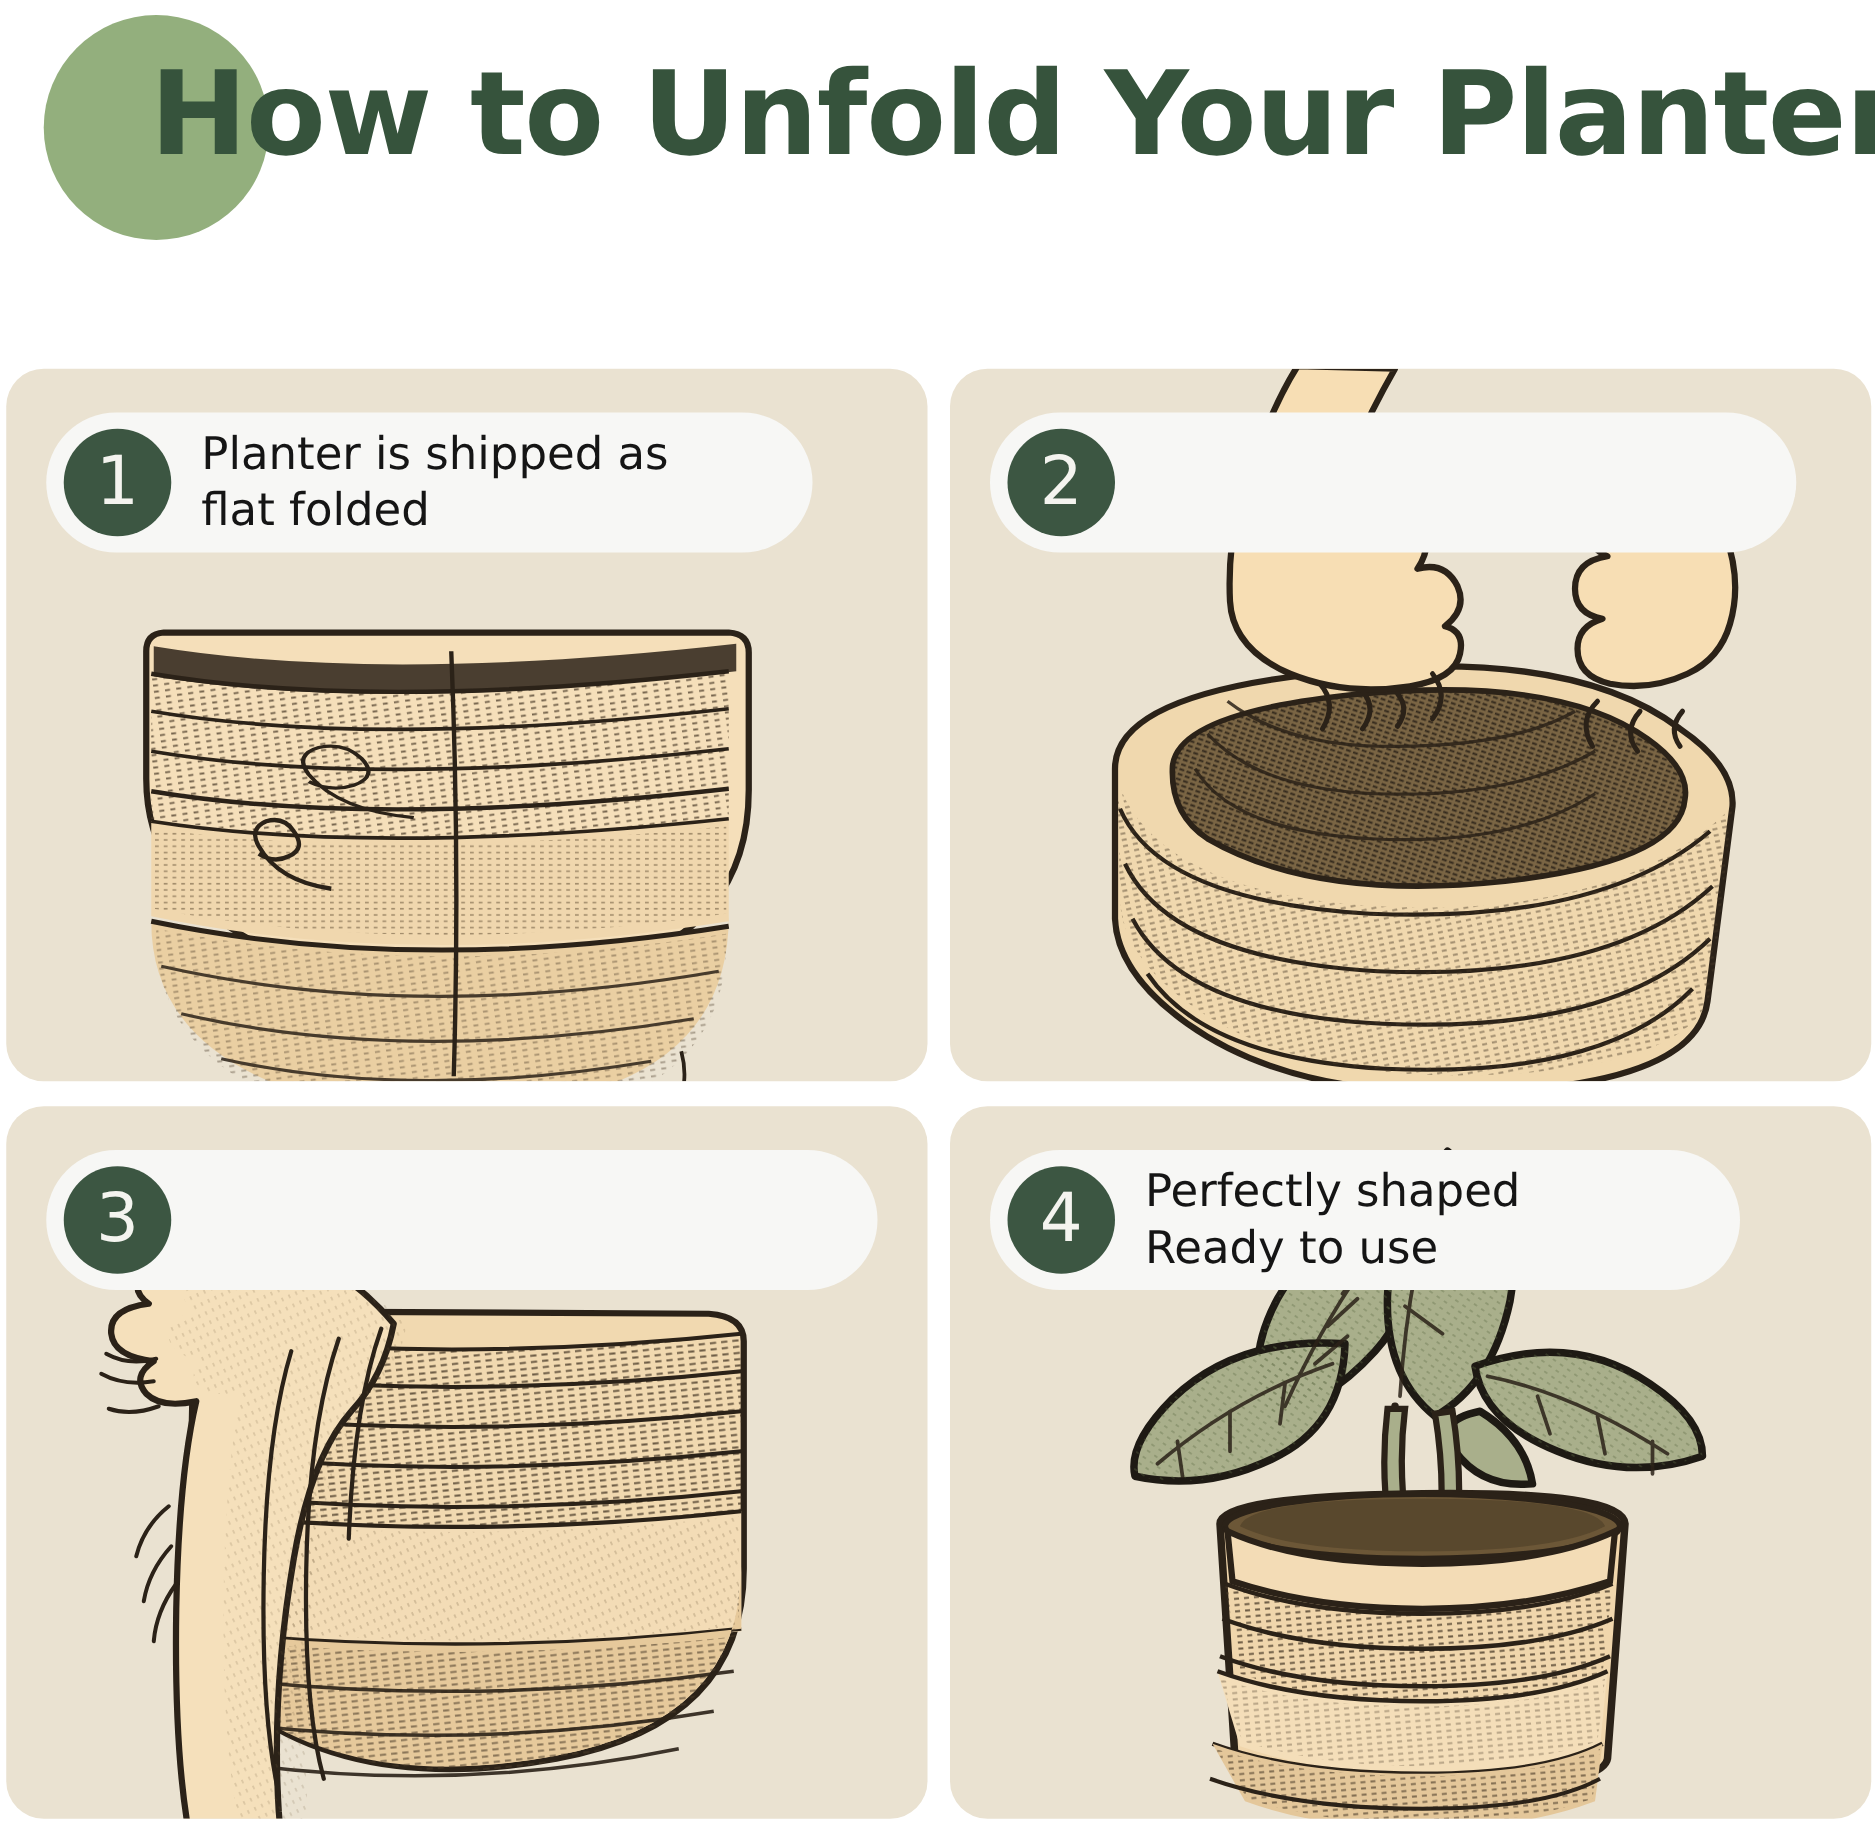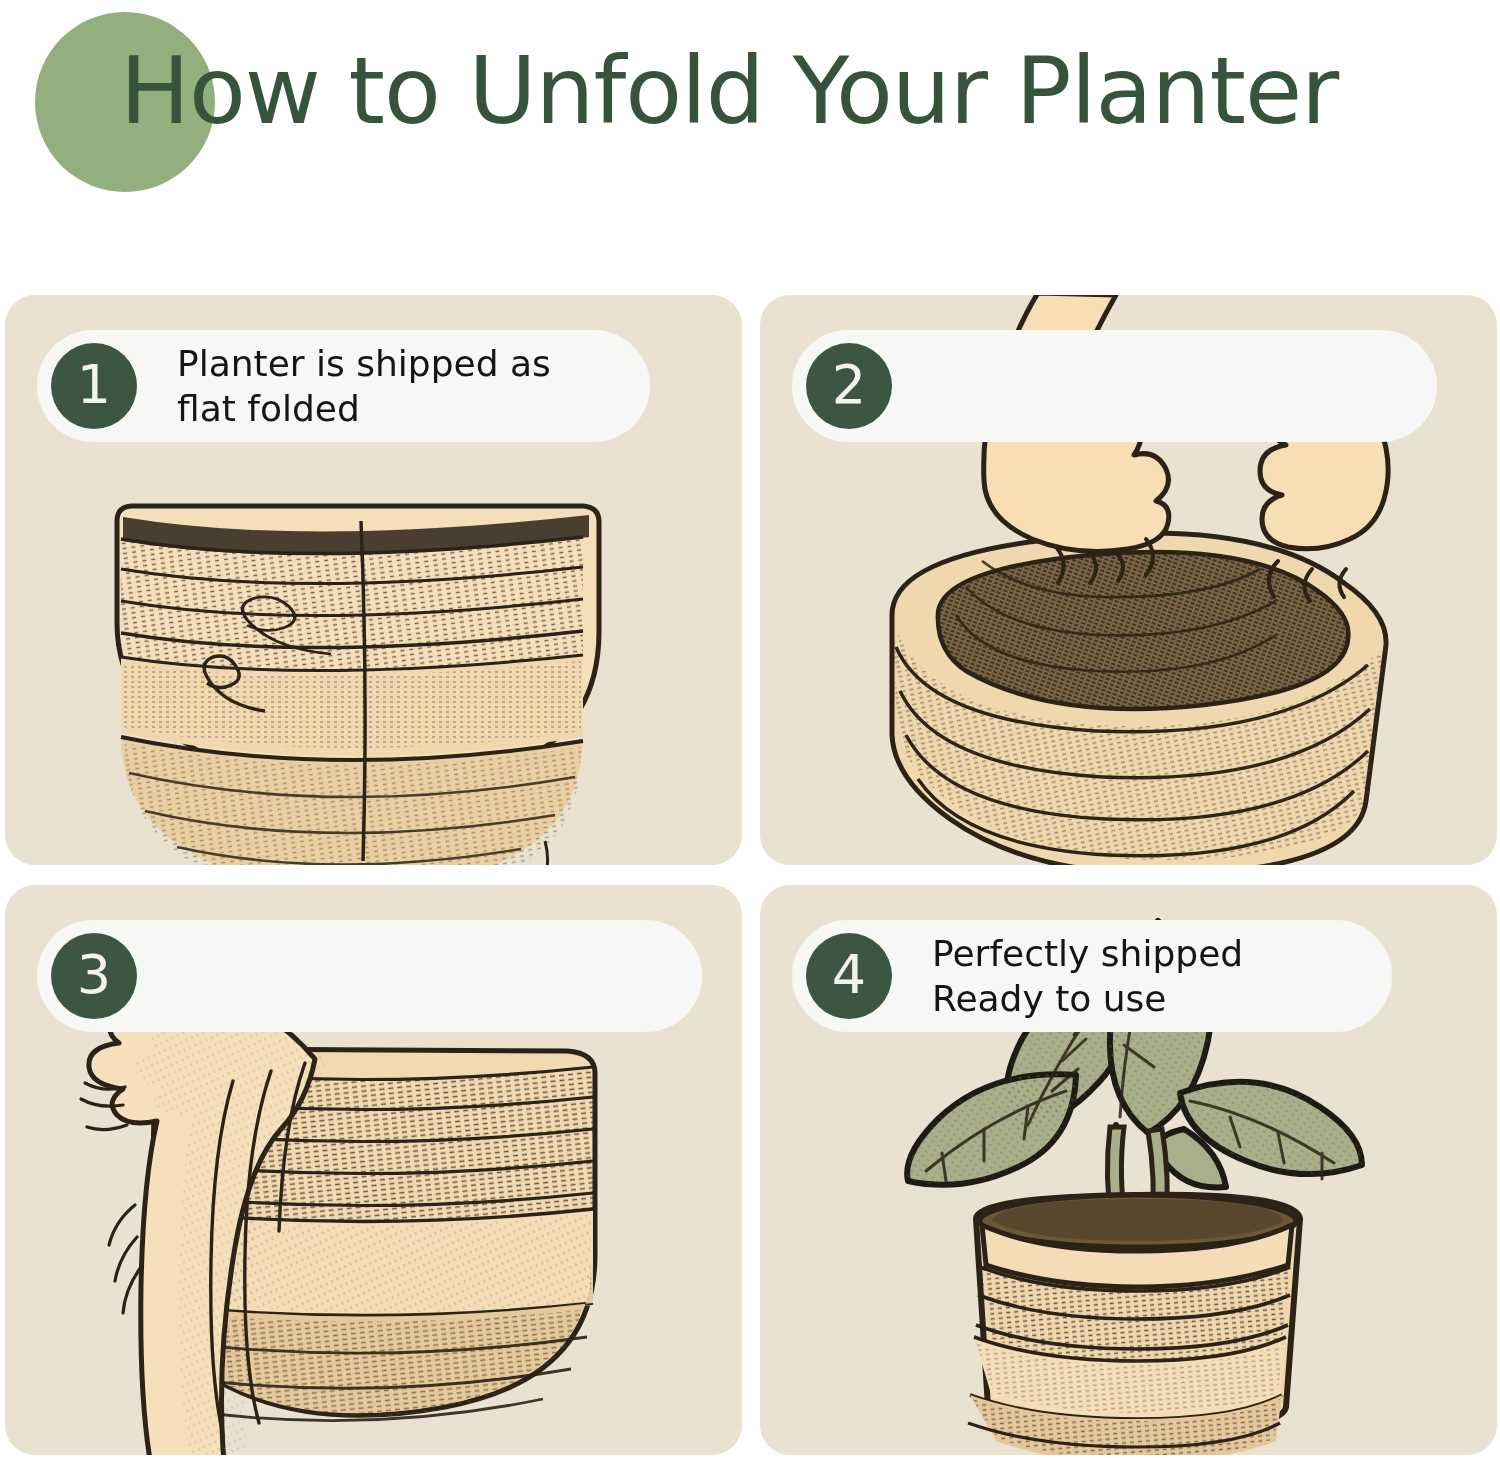--- a/index.html
+++ b/index.html
@@ -31,21 +31,21 @@
     border-radius: 50%;
     background: #93AF7D;
   }
   .header-title {
     position: absolute;
     left: 120px;
     top: 36px;
     width: 1350px;
     font-size: 93px;
     line-height: 110px;
-    font-weight: 400;
+    font-weight: 700;
     color: #36533C;
     letter-spacing: -1px;
     white-space: nowrap;
   }
 
   
   .grid {
     position: absolute;
     left: 5px;
     top: 295px;
@@ -87,21 +87,21 @@
     font-size: 54px;
     font-weight: 500;
     display: flex;
     align-items: center;
     justify-content: center;
     line-height: 1;
     padding-bottom: 3px;
     box-sizing: border-box;
   }
   .caption {
-    margin-left: 40px;
+    margin-left: 24px;
     font-size: 36px;
     line-height: 45px;
     color: #151515;
     white-space: pre-line;
     font-weight: 400;
   }
 
   .art {
     position: absolute;
     left: 0; top: 0;
@@ -370,18 +370,18 @@
 
       <path d="M210 510 q66 24 168 24 q98 0 144 -24 l-6 46 q-58 22 -138 22 q-82 0 -142 -22 z" fill="#E4C79A"></path>
       <path d="M212 514 q66 22 166 22 q96 0 142 -22 l-6 40 q-56 20 -136 20 q-80 0 -140 -20 z" fill="url(#weave4)" opacity="0.8"></path>
       <g stroke="#2B2218" stroke-width="3.2" fill="none">
         <path d="M208 538 q68 24 170 24 q98 0 142 -24"></path>
       </g>
     </svg>
 
     <div class="pill" style="width:600px;">
       <div class="badge">4</div>
-      <div class="caption">Perfectly shipped
+      <div class="caption">Perfectly shaped
 Ready to use</div>
     </div>
   </div>
 
 </div>
 
 </body></html>

